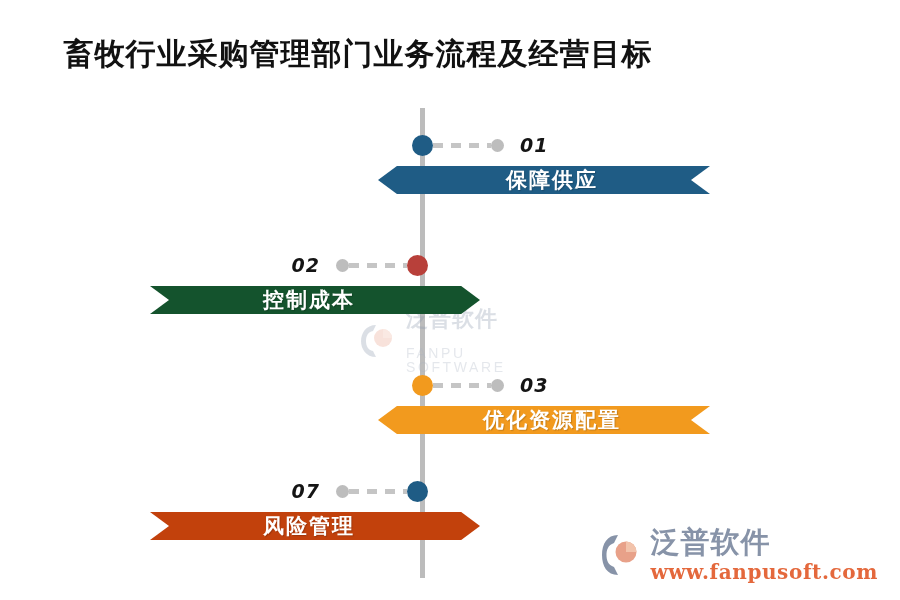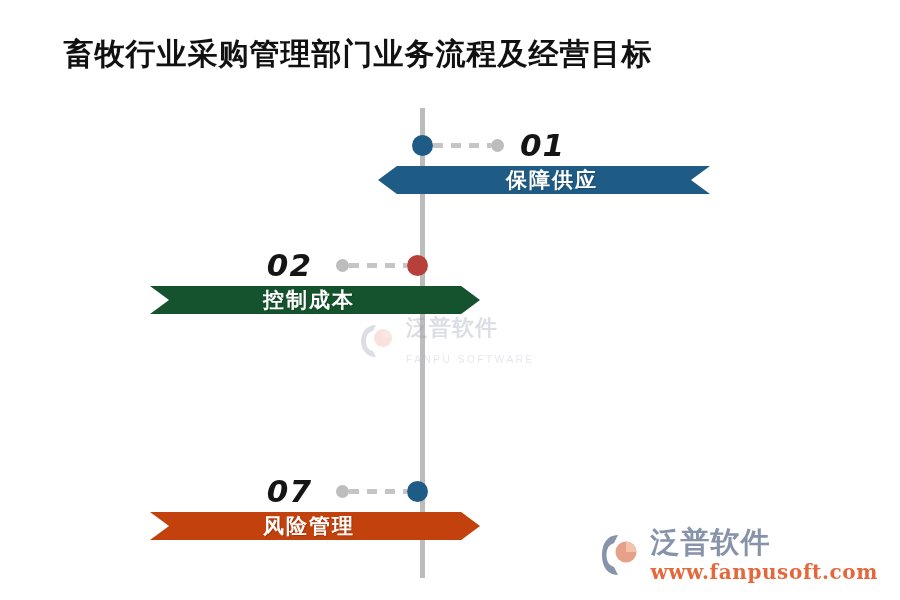--- a/index.html
+++ b/index.html
@@ -65,21 +65,21 @@
   #watermark .wm-text { display: flex; flex-direction: column; line-height: 1; }
   #watermark .wm-cn {
     font-family: "DejaVu Sans", "Liberation Sans", sans-serif;
     font-weight: bold;
     font-size: 22px;
     color: #8a97ac;
     letter-spacing: 1px;
   }
   #watermark .wm-en {
     font-family: "Liberation Sans", sans-serif;
-    font-size: 10px;
+    font-size: 14px;
     color: #a9b2c1;
     letter-spacing: 2.6px;
     margin-top: 16px;
   }
 
   
   .row { position: absolute; left: 0; width: 900px; height: 120px; }
   .row.r1 { top: 112px; }
   .row.r2 { top: 232px; }
   .row.r3 { top: 352px; }
@@ -112,27 +112,27 @@
   .small-dot {
     width: 13px; height: 13px;
     border-radius: 50%;
     background: #bdbdbd;
     flex: 0 0 13px;
   }
   .step-num {
     font-family: "DejaVu Sans", "Liberation Sans", sans-serif;
     font-weight: bold;
     font-style: italic;
-    font-size: 31px;
+    font-size: 19px;
     color: #151515;
     letter-spacing: 1px;
     white-space: nowrap;
   }
   .connector.to-right .step-num { margin-left: 16px; }
-  .connector.to-left  .step-num { margin-right: 24px; }
+  .connector.to-left  .step-num { margin-right: 16px; }
 
   
   .banner {
     position: absolute;
     top: 54px;
     height: 28px;
     display: flex;
     align-items: flex-start;
     justify-content: center;
   }
@@ -249,20 +249,32 @@
       <span class="dash-line"></span>
       <span class="small-dot"></span>
       <span class="step-num">02</span>
     </div>
     <div class="banner left-side point-right" style="background:#14532d">
       <span class="notch"></span>
       <span class="banner-label">控制成本</span>
     </div>
   </div>
 
+  <div class="row r3">
+    <div class="connector to-right">
+      <span class="big-dot" style="background:#F29A1E"></span>
+      <span class="dash-line"></span>
+      <span class="small-dot"></span>
+      <span class="step-num">03</span>
+    </div>
+    <div class="banner right-side point-left" style="background:#F29A1E">
+      <span class="notch"></span>
+      <span class="banner-label">优化资源配置</span>
+    </div>
+  </div>
 
   <div class="row r4">
     <div class="connector to-left">
       <span class="big-dot" style="background:#1F5C85"></span>
       <span class="dash-line"></span>
       <span class="small-dot"></span>
       <span class="step-num">07</span>
     </div>
     <div class="banner left-side point-right" style="background:#c2410c">
       <span class="notch"></span>

